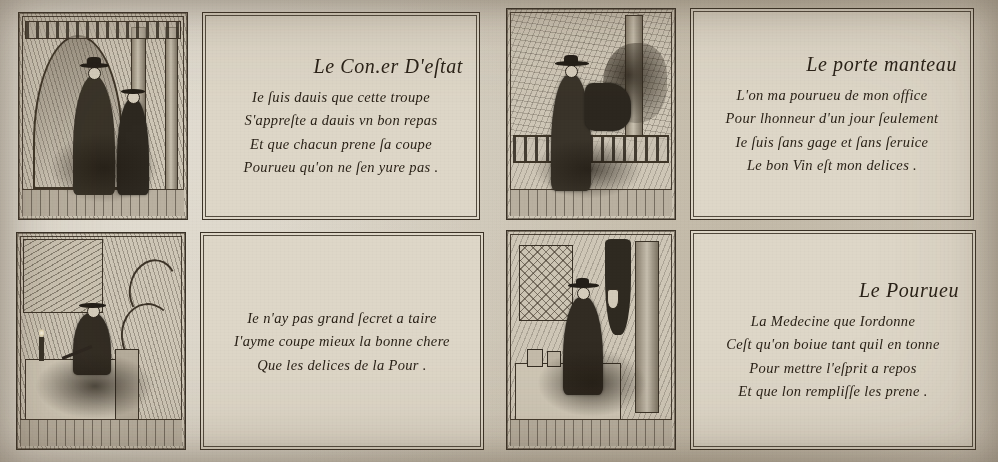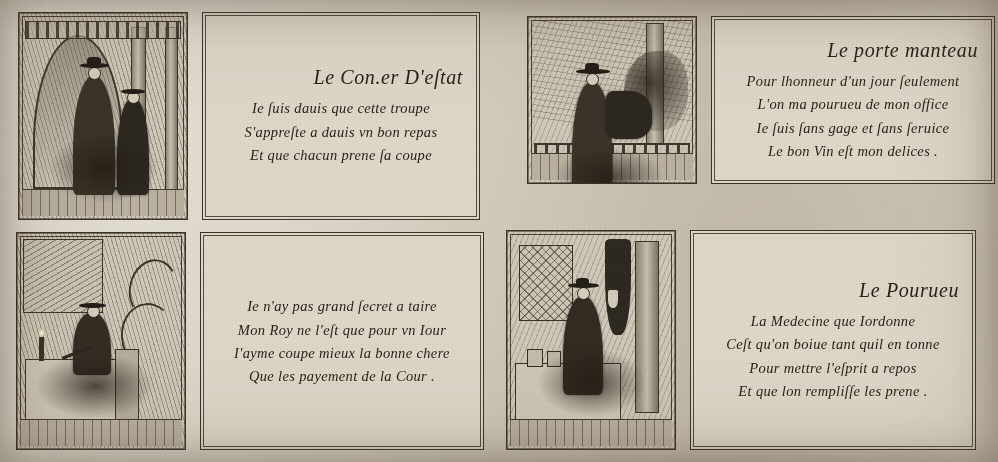--- a/index.html
+++ b/index.html
@@ -44,21 +44,21 @@
     box-shadow: inset 0 0 42px rgba(70,58,42,0.45), inset 0 0 120px rgba(90,75,55,0.22);
   }
 
   .plate {
     position: absolute;
     box-sizing: border-box;
   }
 
   
   #plate-1 { left: 18px;  top: 12px;  width: 462px; height: 208px; }
-  #plate-2 { left: 506px; top: 16px;   width: 468px; height: 168px; margin-left: 21px; }
+  #plate-2 { left: 506px; top: 8px;   width: 468px; height: 212px; }
   #plate-3 { left: 16px;  top: 232px; width: 468px; height: 218px; }
   #plate-4 { left: 506px; top: 230px; width: 470px; height: 220px; }
 
   .plate-inner {
     position: relative;
     width: 100%;
     height: 100%;
     display: flex;
     gap: 0;
   }
@@ -264,20 +264,21 @@
         <div class="person-body" style="left:98px; top:86px; width:32px; height:96px;"></div>
         <div class="person-head" style="left:108px; top:78px;"></div>
         <div class="hat" style="left:102px; top:76px; width:24px;"></div>
         <div class="shadow-mass" style="left:30px; top:120px; width:110px; height:70px;"></div>
       </div>
       <div class="text-panel">
         <div class="caption-title">Le Con.er D'eſtat</div>
         <div class="caption-line">Ie ſuis dauis que cette troupe</div>
         <div class="caption-line">S'appreſte a dauis vn bon repas</div>
         <div class="caption-line">Et que chacun prene ſa coupe</div>
+        <div class="caption-line">Pourueu qu'on ne ſen yure pas .</div>
       </div>
     </div>
   </div>
 
   <div class="plate" id="plate-2">
     <div class="plate-inner">
       <div class="picture">
         <div class="frame-lines"></div>
         <div class="sky"></div>
         <div class="hatch h-b"></div>
@@ -288,22 +289,22 @@
 
         <div class="person-body" style="left:44px; top:66px; width:40px; height:116px; background:#3a342a;"></div>
         <div class="person-head" style="left:58px; top:56px;"></div>
         <div class="hat-crown" style="left:57px; top:46px; width:14px; height:9px;"></div>
         <div class="hat" style="left:48px; top:52px; width:34px;"></div>
         <div style="position:absolute; left:78px; top:74px; width:46px; height:48px; background:#2d2820; border-radius:8px 22px 18px 10px; box-shadow:0 0 3px rgba(0,0,0,0.5);"></div>
         <div class="shadow-mass" style="left:26px; top:130px; width:110px; height:60px;"></div>
       </div>
       <div class="text-panel">
         <div class="caption-title">Le porte manteau</div>
+        <div class="caption-line">L'on ma pourueu de mon office</div>
         <div class="caption-line">Pour lhonneur d'un jour ſeulement</div>
-        <div class="caption-line">L'on ma pourueu de mon office</div>
         <div class="caption-line">Ie ſuis ſans gage et ſans ſeruice</div>
         <div class="caption-line">Le bon Vin eſt mon delices .</div>
       </div>
     </div>
   </div>
 
   <div class="plate" id="plate-3">
     <div class="plate-inner">
       <div class="picture">
         <div class="frame-lines"></div>
@@ -317,23 +318,22 @@
         <div class="person-body" style="left:56px; top:80px; width:38px; height:62px; background:#332d24;"></div>
         <div class="person-head" style="left:70px; top:72px;"></div>
         <div class="hat" style="left:62px; top:70px; width:27px;"></div>
         <div style="position:absolute; left:44px; top:118px; width:32px; height:3px; background:#2e2720; transform:rotate(-22deg);"></div>
         <div class="chair" style="left:98px; top:116px; width:22px; height:70px;"></div>
         <div class="floor"></div>
         <div class="shadow-mass" style="left:18px; top:120px; width:120px; height:66px;"></div>
       </div>
       <div class="text-panel">
         <div class="caption-line">Ie n'ay pas grand ſecret a taire</div>
-        <div class="caption-line">Mon Roy ne l'eſt que pour vn Iour</div>
         <div class="caption-line">I'ayme coupe mieux la bonne chere</div>
-        <div class="caption-line">Que les payement de la Cour .</div>
+        <div class="caption-line">Que les delices de la Pour .</div>
       </div>
     </div>
   </div>
 
   <div class="plate" id="plate-4">
     <div class="plate-inner">
       <div class="picture">
         <div class="frame-lines"></div>
         <div class="hatch h-b"></div>
         <div class="window-lattice" style="left:12px; top:14px; width:52px; height:74px;"></div>

